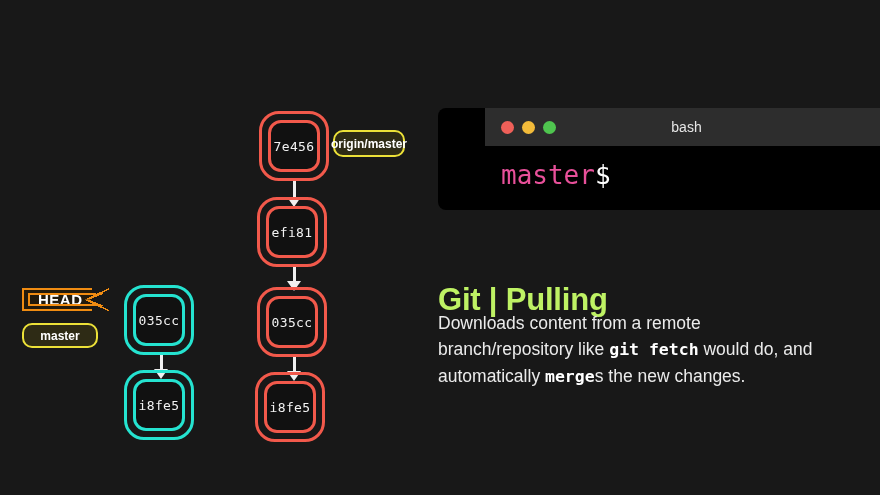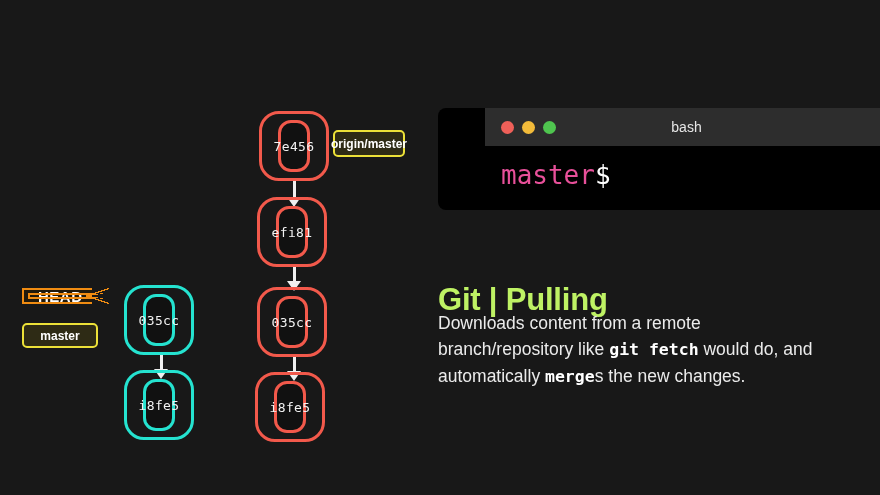--- a/index.html
+++ b/index.html
@@ -24,21 +24,21 @@
     width: 70px;
     height: 70px;
     border-radius: 20px;
     box-sizing: border-box;
     border: 3px solid;
     display: flex;
     align-items: center;
     justify-content: center;
   }
   .commit .inner {
-    width: 32px;
+    width: 52px;
     height: 52px;
     border-radius: 13px;
     box-sizing: border-box;
     border: 3px solid;
     display: flex;
     align-items: center;
     justify-content: center;
     background: #111111;
   }
   .commit .sha {
@@ -78,21 +78,21 @@
   
   .badge {
     position: absolute;
     box-sizing: border-box;
     display: flex;
     align-items: center;
     justify-content: center;
     font-size: 12px;
     font-weight: bold;
     color: #ffffff;
-    border-radius: 5px;
+    border-radius: 10px;
     border: 2px solid #ece138;
     background: #2e2b15;
     white-space: nowrap;
   }
 
   .head-tag {
     position: absolute;
     box-sizing: border-box;
     display: flex;
     align-items: center;
@@ -259,21 +259,21 @@
     <div class="shaft"></div>
     <div class="head"></div>
   </div>
 
   <div class="commit cyan" style="left:124px; top:370px;">
     <div class="inner">
       <span class="sha">i8fe5</span>
     </div>
   </div>
 
-  <div class="head-tag" style="left:22px; top:288px; width:70px; height:16px;">
+  <div class="head-tag" style="left:22px; top:288px; width:70px; height:23px;">
     <span>HEAD</span>
     <span class="inner-border"></span>
     <span class="chev-in"></span>
   </div>
 
   <div class="badge" style="left:22px; top:323px; width:76px; height:25px;">
     <span>master</span>
   </div>
 
   <div class="terminal" style="left:438px; top:108px; width:403px; height:102px;padding-left:47px;">

